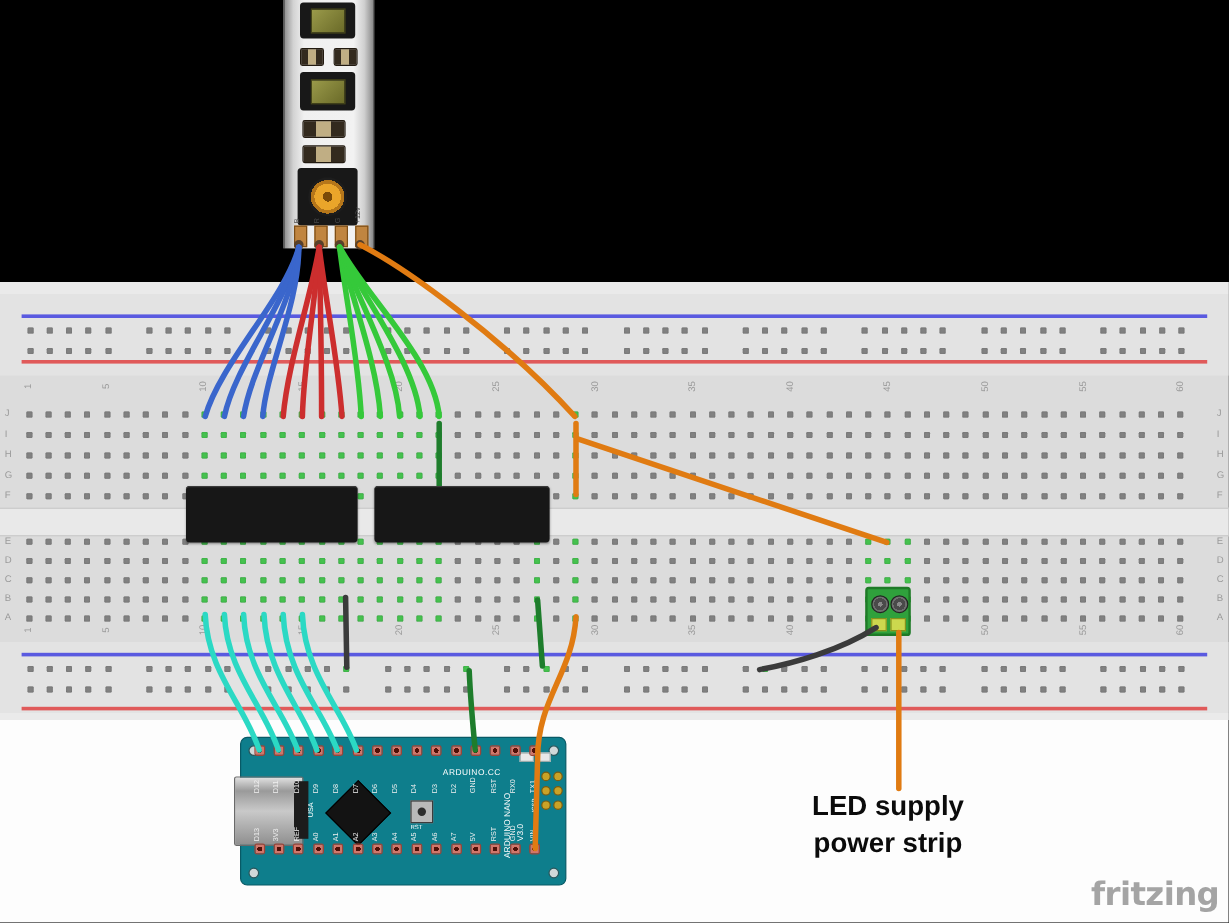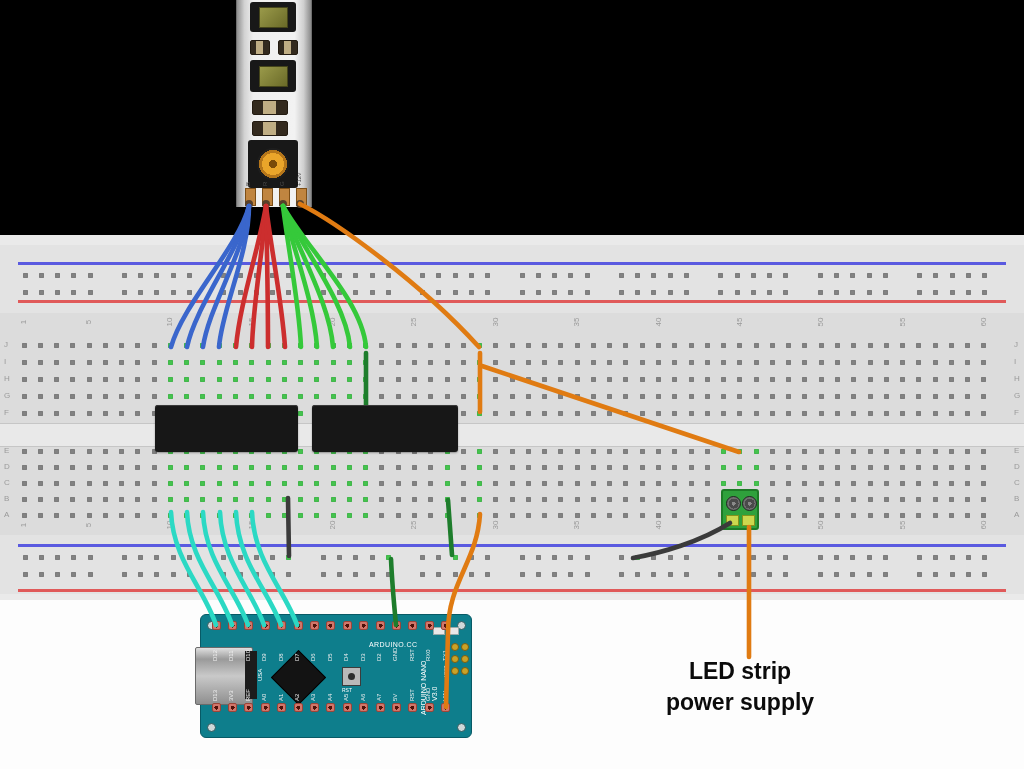--- a/index.html
+++ b/index.html
@@ -1055,24 +1055,25 @@
       <div class="pinlabel" style="left: 191.4px; top: 58px;">5V</div>
       <div class="npad" style="left: 207.3px; top: 88px;"></div>
       <div class="pinlabel" style="left: 207.8px; top: 58px;">RST</div>
       <div class="npad" style="left: 223.7px; top: 88px;"></div>
       <div class="pinlabel" style="left: 224.2px; top: 58px;">GND</div>
       <div class="npad" style="left: 240.1px; top: 88px;"></div>
       <div class="pinlabel" style="left: 240.6px; top: 58px;">VIN</div>
     </div>
 
   <div id="caption">
-    <div class="cap-line">LED strip</div>
-    <div class="cap-line">power supply</div>
+    <div class="cap-line">LED supply</div>
+    <div class="cap-line">power strip</div>
   </div>
 
+  <div id="watermark">fritzing</div>
 
   <svg id="wires" viewBox="0 0 1024 769">
     <circle cx="249" cy="204" r="4" fill="#57402a"></circle>
     <circle cx="266" cy="204" r="4" fill="#57402a"></circle>
     <circle cx="283" cy="204" r="4" fill="#57402a"></circle>
     <circle cx="300" cy="204" r="4" fill="#57402a"></circle>
 
     <path data-wire="green" d="M283,206 C288,248 299,302 301,347" stroke="#35c93a"></path>
     <path data-wire="green" d="M283,206 C293,248 314,302 317,347" stroke="#35c93a"></path>
     <path data-wire="green" d="M283,206 C298,250 330,304 333,347" stroke="#35c93a"></path>

